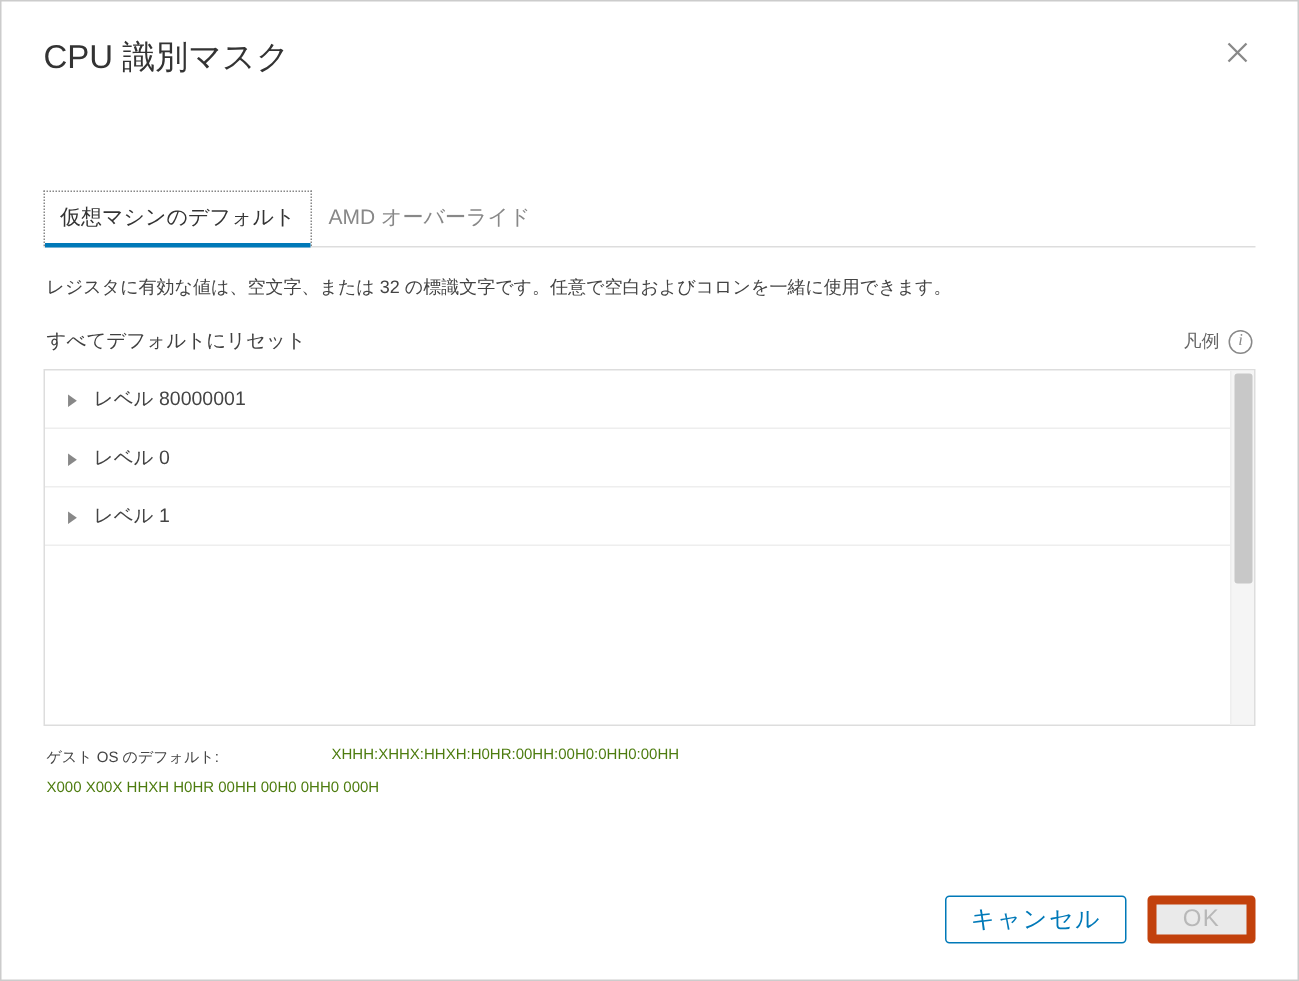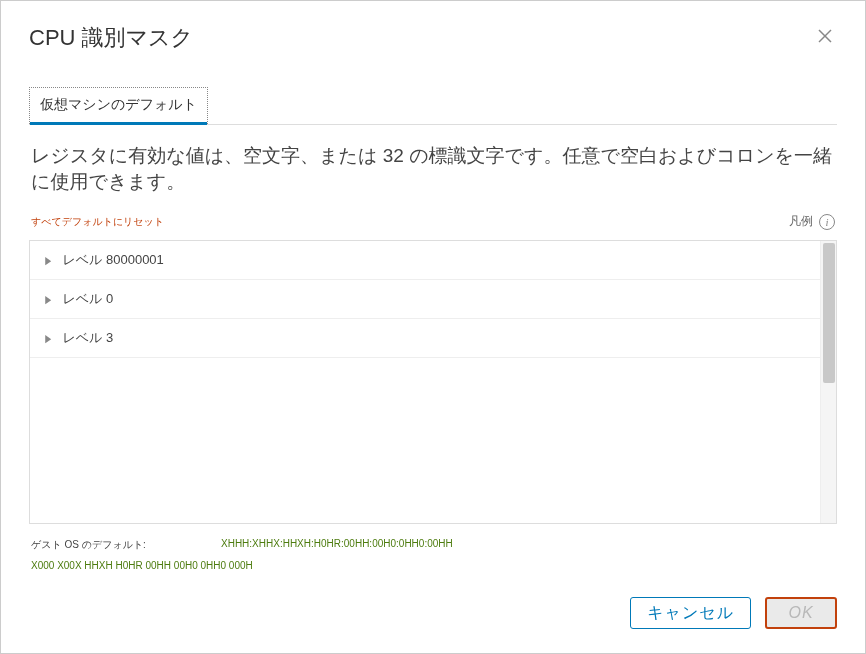--- a/index.html
+++ b/index.html
@@ -11,20 +11,21 @@
     color: #333;
     background: #fff;
   }
   .dialog {
     width: 866px;
     height: 654px;
     border: 1px solid #ccc;
     position: relative;
     display: flex;
     flex-direction: column;
+    gap: 40px;
   }
   .dialog-header {
     padding: 22px 28px 10px 28px;
     display: flex;
     justify-content: space-between;
     align-items: flex-start;
   }
   .dialog-title {
     font-size: 22px;
     font-weight: 400;
@@ -68,32 +69,32 @@
     content: "";
     position: absolute;
     left: 0;
     right: 0;
     bottom: -1px;
     height: 3px;
     background: #0079b8;
   }
   .hint-row {
     margin: 18px 2px 2px 2px;
-    font-size: 19px;
+    font-size: 12px;
     color: #444;
   }
   .reset-row {
     display: flex;
     justify-content: space-between;
     align-items: center;
     margin: 16px 2px 10px 2px;
   }
   .reset-link {
-    color: #c2410c;
-    font-size: 10px;
+    color: #404040;
+    font-size: 13px;
     cursor: pointer;
   }
   .legend {
     display: flex;
     align-items: flex-end;
     gap: 6px;
     color: #666;
     font-size: 12px;
   }
   .info-icon {
@@ -200,23 +201,22 @@
     justify-content: center;
   }
   .btn-cancel {
     background: #fff;
     color: #0079b8;
     border: 1px solid #0079b8;
   }
   .btn-ok {
     background: #eaeaea;
     color: #b8b8b8;
-    border: 2px solid #c2410c;
+    border: 6px solid #c2410c;
     cursor: not-allowed;
-    font-style: italic;
   }
 </style>
 </head>
 <body>
 
 <div class="dialog">
 
   <div class="dialog-header">
     <div class="dialog-title">CPU 識別マスク</div>
     <div class="close-x">
@@ -224,20 +224,21 @@
         <line x1="2" y1="2" x2="14" y2="14"></line>
           <line x1="14" y1="2" x2="2" y2="14"></line>
       </svg>
     </div>
   </div>
 
   <div class="dialog-body">
 
     <div class="tabs">
       <div class="tab active">仮想マシンのデフォルト</div>
+      <div class="tab">AMD オーバーライド</div>
     </div>
 
     <div class="hint-row">レジスタに有効な値は、空文字、または 32 の標識文字です。任意で空白およびコロンを一緒に使用できます。</div>
 
     <div class="reset-row">
       <div class="reset-link">すべてデフォルトにリセット</div>
       <div class="legend">
         <span>凡例</span>
         <span class="info-icon">i</span>
       </div>
@@ -248,21 +249,21 @@
         <div class="list-item">
           <span class="chevron">▶</span>
           <span>レベル 80000001</span>
         </div>
         <div class="list-item">
           <span class="chevron">▶</span>
           <span>レベル 0</span>
         </div>
         <div class="list-item">
           <span class="chevron">▶</span>
-          <span>レベル 3</span>
+          <span>レベル 1</span>
         </div>
       </div>
       <div class="scrollbar">
         <div class="scroll-arrow up">▴</div>
         <div class="scrollbar-thumb"></div>
       </div>
     </div>
 
     <div class="footer-values">
       <div class="footer-row">

